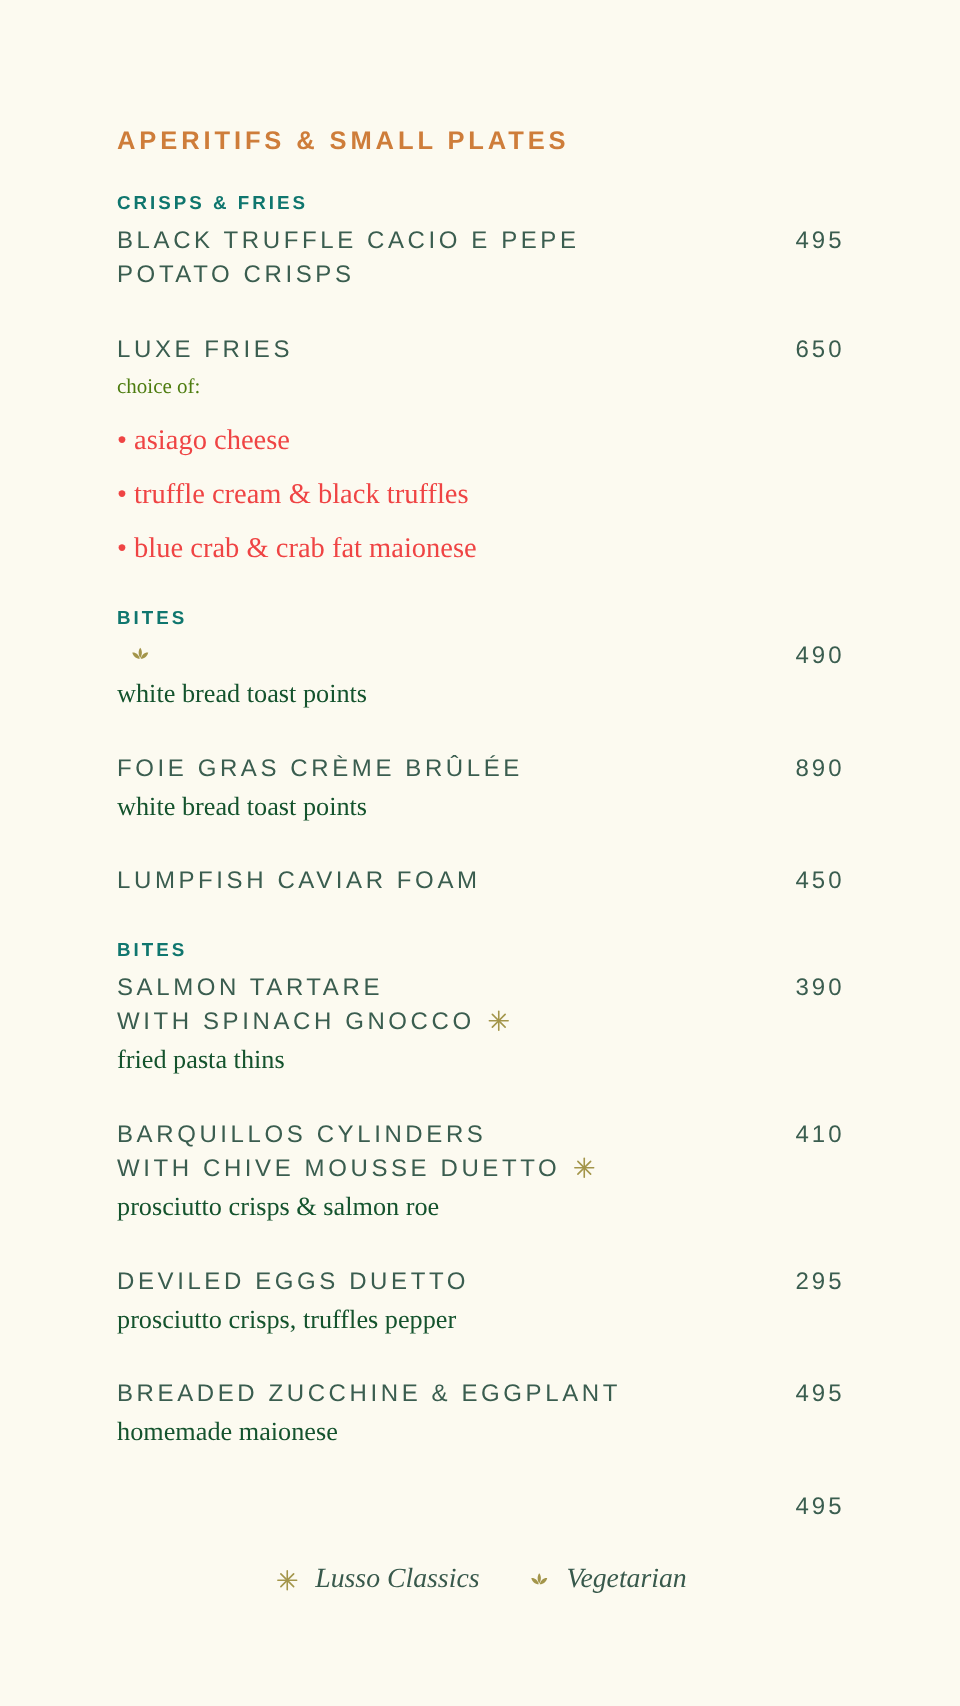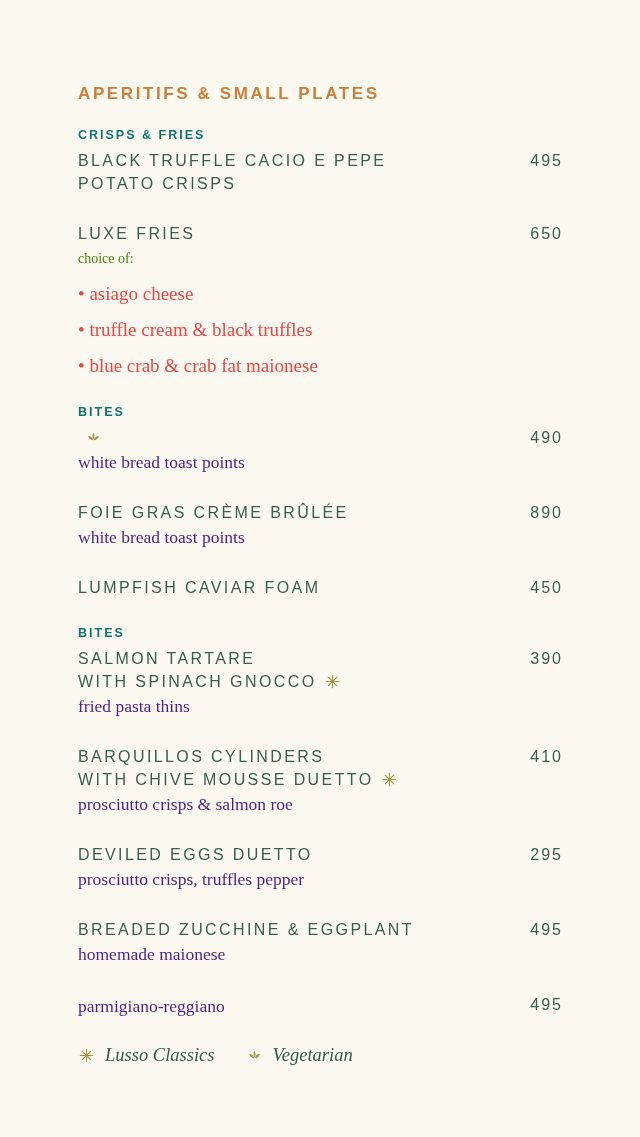--- a/index.html
+++ b/index.html
@@ -64,21 +64,21 @@
     letter-spacing: 2px;
     line-height: 23px;
     color: #3A5D4F;
     padding-left: 12px;
   }
 
   .desc {
     font-family: "Liberation Serif", serif;
     font-size: 17.5px;
     line-height: 23px;
-    color: #4c1d95;
+    color: #14532d;
     margin-top: 2px;
   }
 
   .choice-label {
     font-family: "Liberation Serif", serif;
     font-size: 14px;
     line-height: 23px;
     color: #4d7c0f;
     margin-top: 2px;
   }
@@ -98,20 +98,21 @@
     height: 15px;
     margin-left: 7px;
     vertical-align: -2px;
   }
 
   .legend {
     margin-top: 18px;
     display: flex;
     align-items: center;
     gap: 31px;
+    justify-content: center;
   }
 
   .legend-entry {
     display: flex;
     align-items: center;
     gap: 10px;
   }
 
   .legend-entry .mark { margin-left: 0; }
 
@@ -242,21 +243,20 @@
   <div class="item">
     <div class="item-main">
               <div class="name-line"><span>BREADED ZUCCHINE &amp; EGGPLANT</span></div>
               <div class="desc">homemade maionese</div>
             </div>
     <div class="item-price">495</div>
   </div>
 
   <div class="item">
     <div class="item-main">
-              <div class="desc">parmigiano-reggiano</div>
             </div>
     <div class="item-price">495</div>
   </div>
 </div>
   </div>
 </div>
 
   <div class="legend">
       <div class="legend-entry">
         <svg class="mark" viewBox="0 0 24 24">

